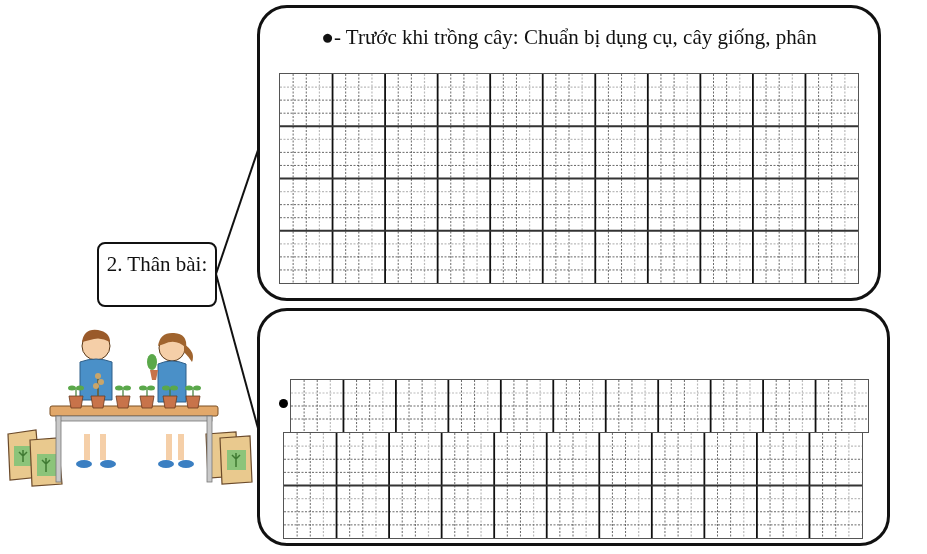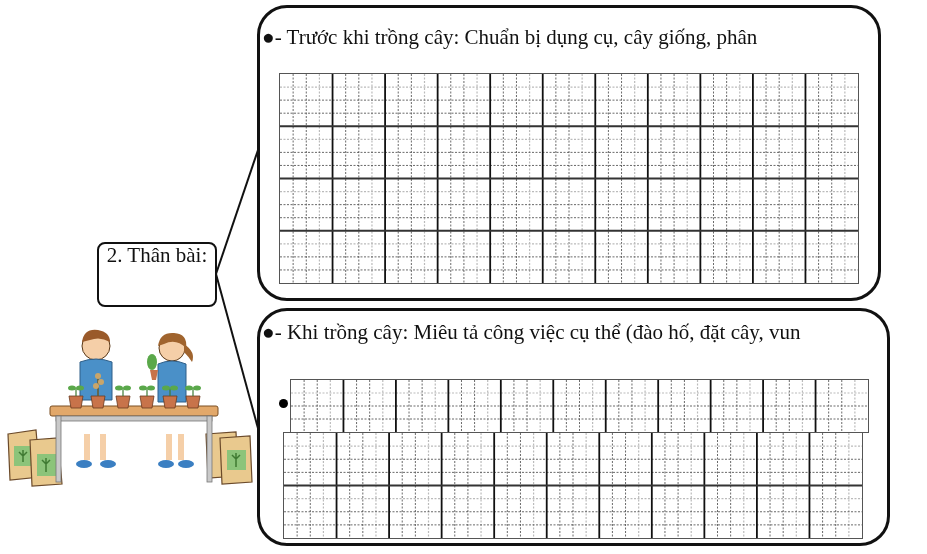--- a/index.html
+++ b/index.html
@@ -1,22 +1,22 @@
 <!DOCTYPE html>
 <html><head>
 <meta charset="utf-8">
 <style>
   html, body { margin:0; padding:0; background:#ffffff; }
   body { width:927px; height:554px; position:relative; overflow:hidden;
          font-family:"Liberation Serif","DejaVu Serif",serif; color:#111; }
   .abs { position:absolute; }
   .section-box { position:absolute; border:3px solid #111; border-radius:30px; background:#fff; box-sizing:border-box; }
-  .section-text { position:absolute; font-size:21px; line-height:24px; text-align:left; color:#111; }
+  .section-text { position:absolute; font-size:21px; line-height:24px; text-align:center; color:#111; }
   .label-box { position:absolute; border:2px solid #111; border-radius:8px; background:#fff; box-sizing:border-box;
-               font-size:21px; line-height:23px; text-align:center; }
+               font-size:21px; line-height:23px; text-align:center; padding-top:9px; }
   .grid { position:absolute; box-sizing:border-box; border:1.5px solid #555; background:#fff; }
   .grid svg { position:absolute; left:0; top:0; }
   .bullet { position:absolute; width:9px; height:9px; border-radius:50%; background:#000; }
   .connector { position:absolute; left:0; top:0; }
 </style>
 </head>
 <body>
 
 <svg class="connector" width="927" height="554">
   <line x1="216" y1="274" x2="258" y2="150" stroke="#111" stroke-width="2"></line>
@@ -89,21 +89,20 @@
       <line x1="472.90909090909093" y1="0" x2="472.90909090909093" y2="209" stroke="#111" stroke-width="1.8"></line>
       <line x1="525.4545454545455" y1="0" x2="525.4545454545455" y2="209" stroke="#111" stroke-width="1.8"></line>
       <line x1="0" y1="52.25" x2="578" y2="52.25" stroke="#333" stroke-width="2"></line>
       <line x1="0" y1="104.5" x2="578" y2="104.5" stroke="#333" stroke-width="2"></line>
       <line x1="0" y1="156.75" x2="578" y2="156.75" stroke="#333" stroke-width="2"></line>
     </svg>
   </div>
 
 <div class="section-box" style="left:257px; top:308px; width:633px; height:238px;"></div>
 <div class="section-text" style="left:262px; top:320px; width:623px;">
-  <div>●- Khi trồng cây: Miêu tả công việc cụ thể (đào hố, đặt cây, vun</div>
 </div>
 <div class="bullet" style="left:279px; top:399px;"></div>
 <div class="grid" style="left:290px; top:379px; width:579px; height:54px;">
     <svg width="577" height="52">
       <line x1="13.113636363636363" y1="0" x2="13.113636363636363" y2="52" stroke="#444" stroke-width="0.8" stroke-dasharray="2,1.5"></line>
       <line x1="26.227272727272727" y1="0" x2="26.227272727272727" y2="52" stroke="#444" stroke-width="0.8" stroke-dasharray="2,1.5"></line>
       <line x1="39.34090909090909" y1="0" x2="39.34090909090909" y2="52" stroke="#bbb" stroke-width="1.2" stroke-dasharray="2,1.5"></line>
       <line x1="65.56818181818181" y1="0" x2="65.56818181818181" y2="52" stroke="#444" stroke-width="0.8" stroke-dasharray="2,1.5"></line>
       <line x1="78.68181818181819" y1="0" x2="78.68181818181819" y2="52" stroke="#444" stroke-width="0.8" stroke-dasharray="2,1.5"></line>
       <line x1="91.79545454545455" y1="0" x2="91.79545454545455" y2="52" stroke="#bbb" stroke-width="1.2" stroke-dasharray="2,1.5"></line>

